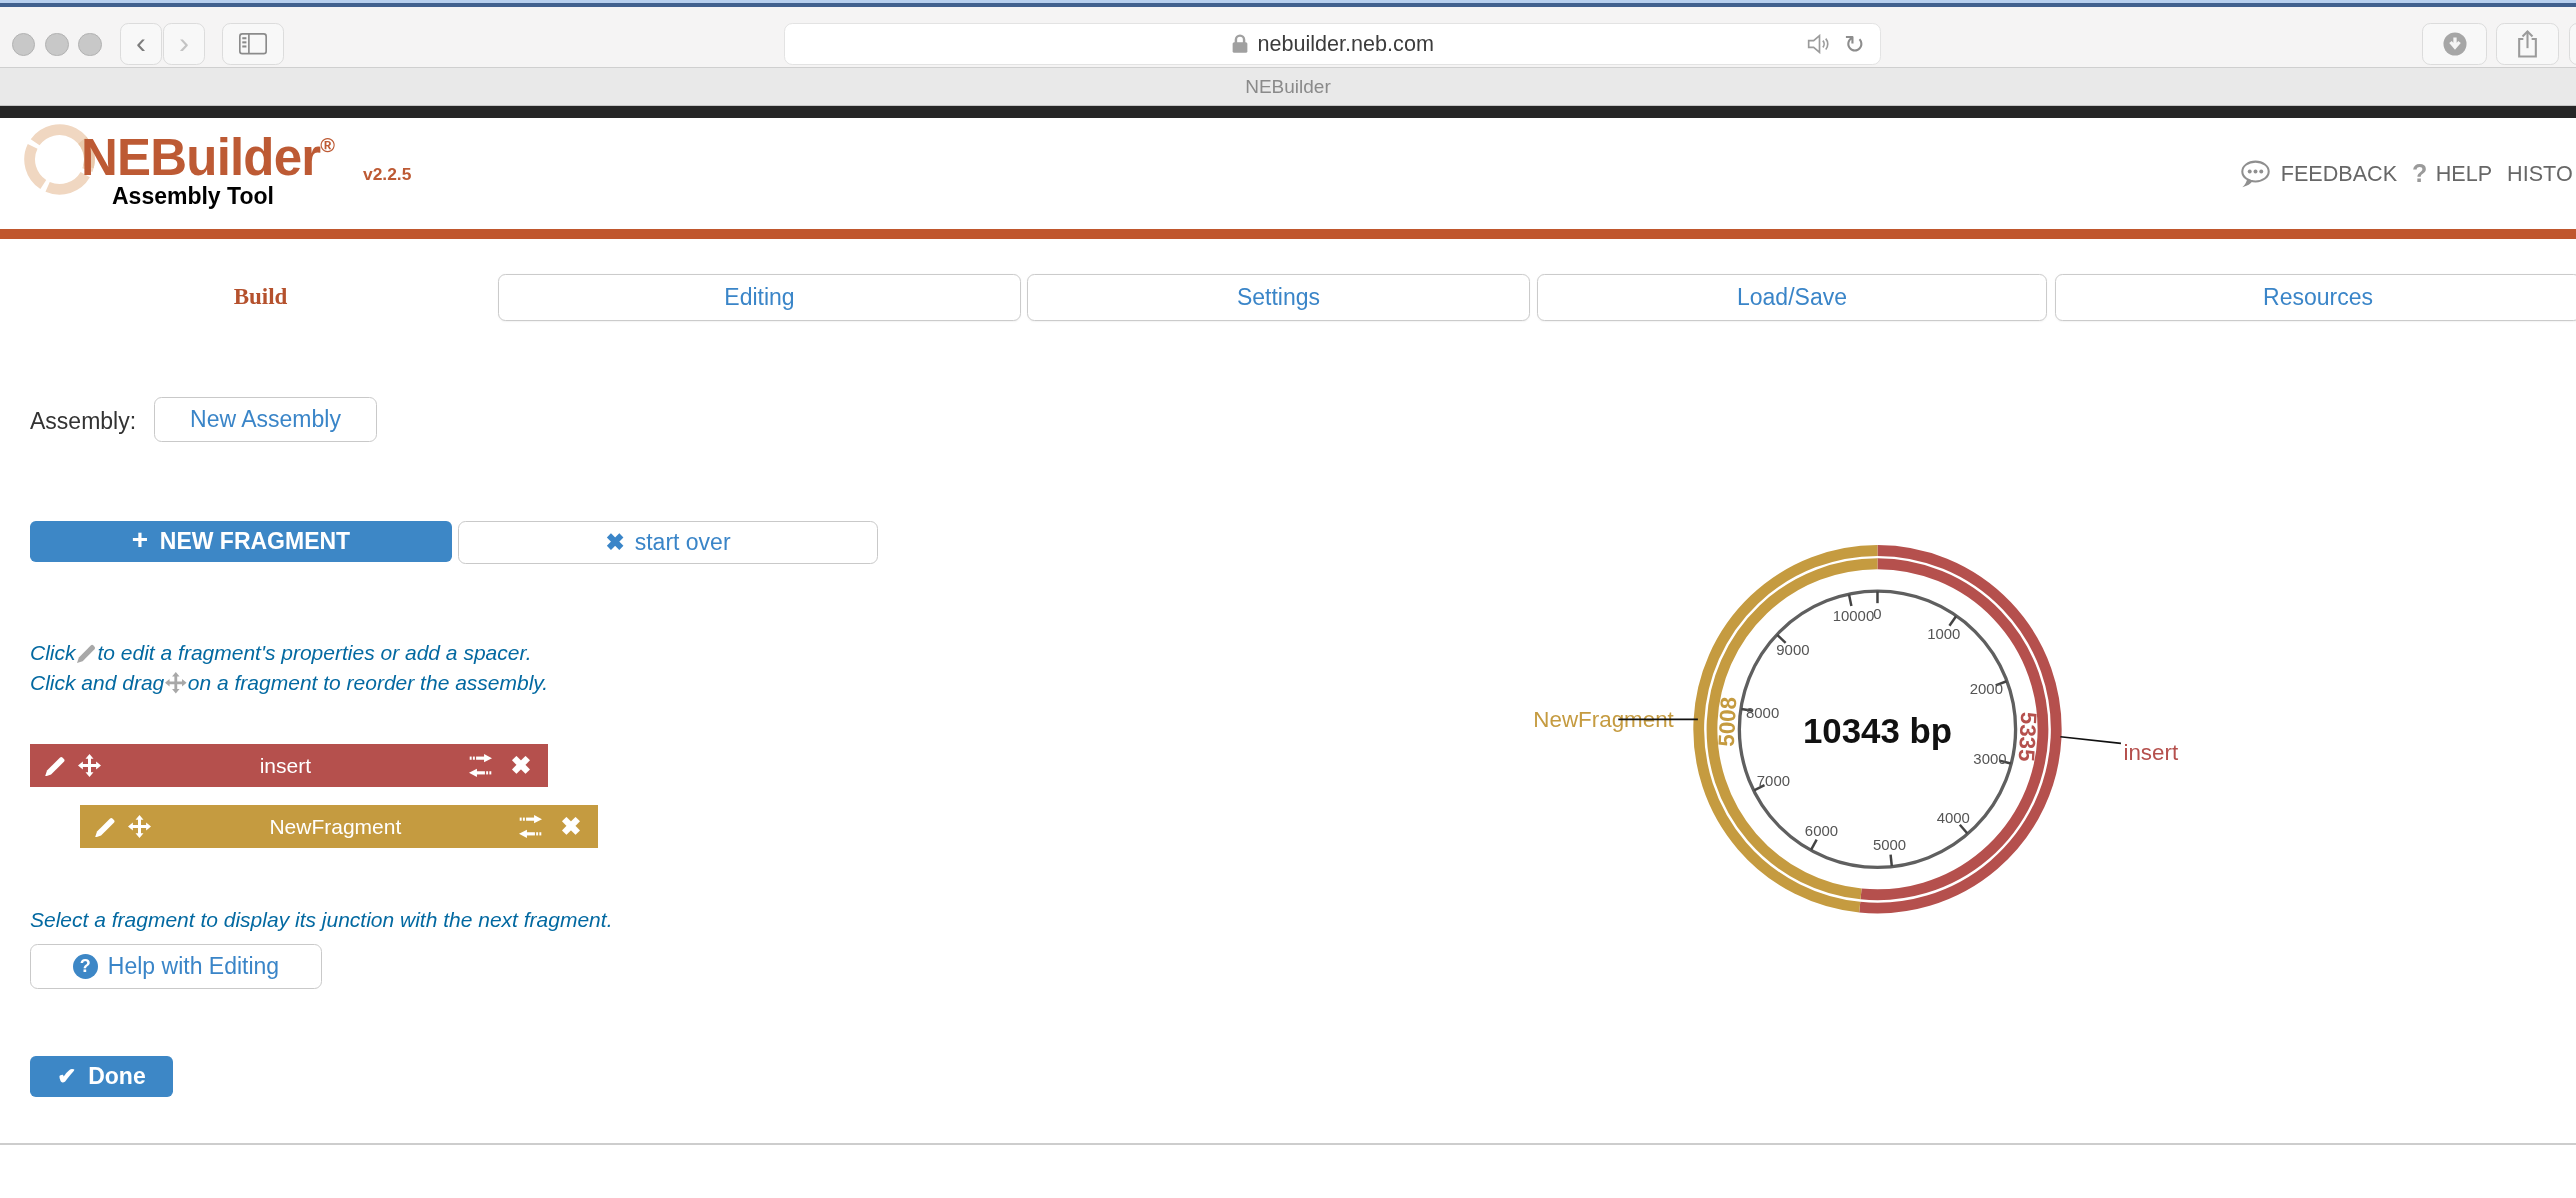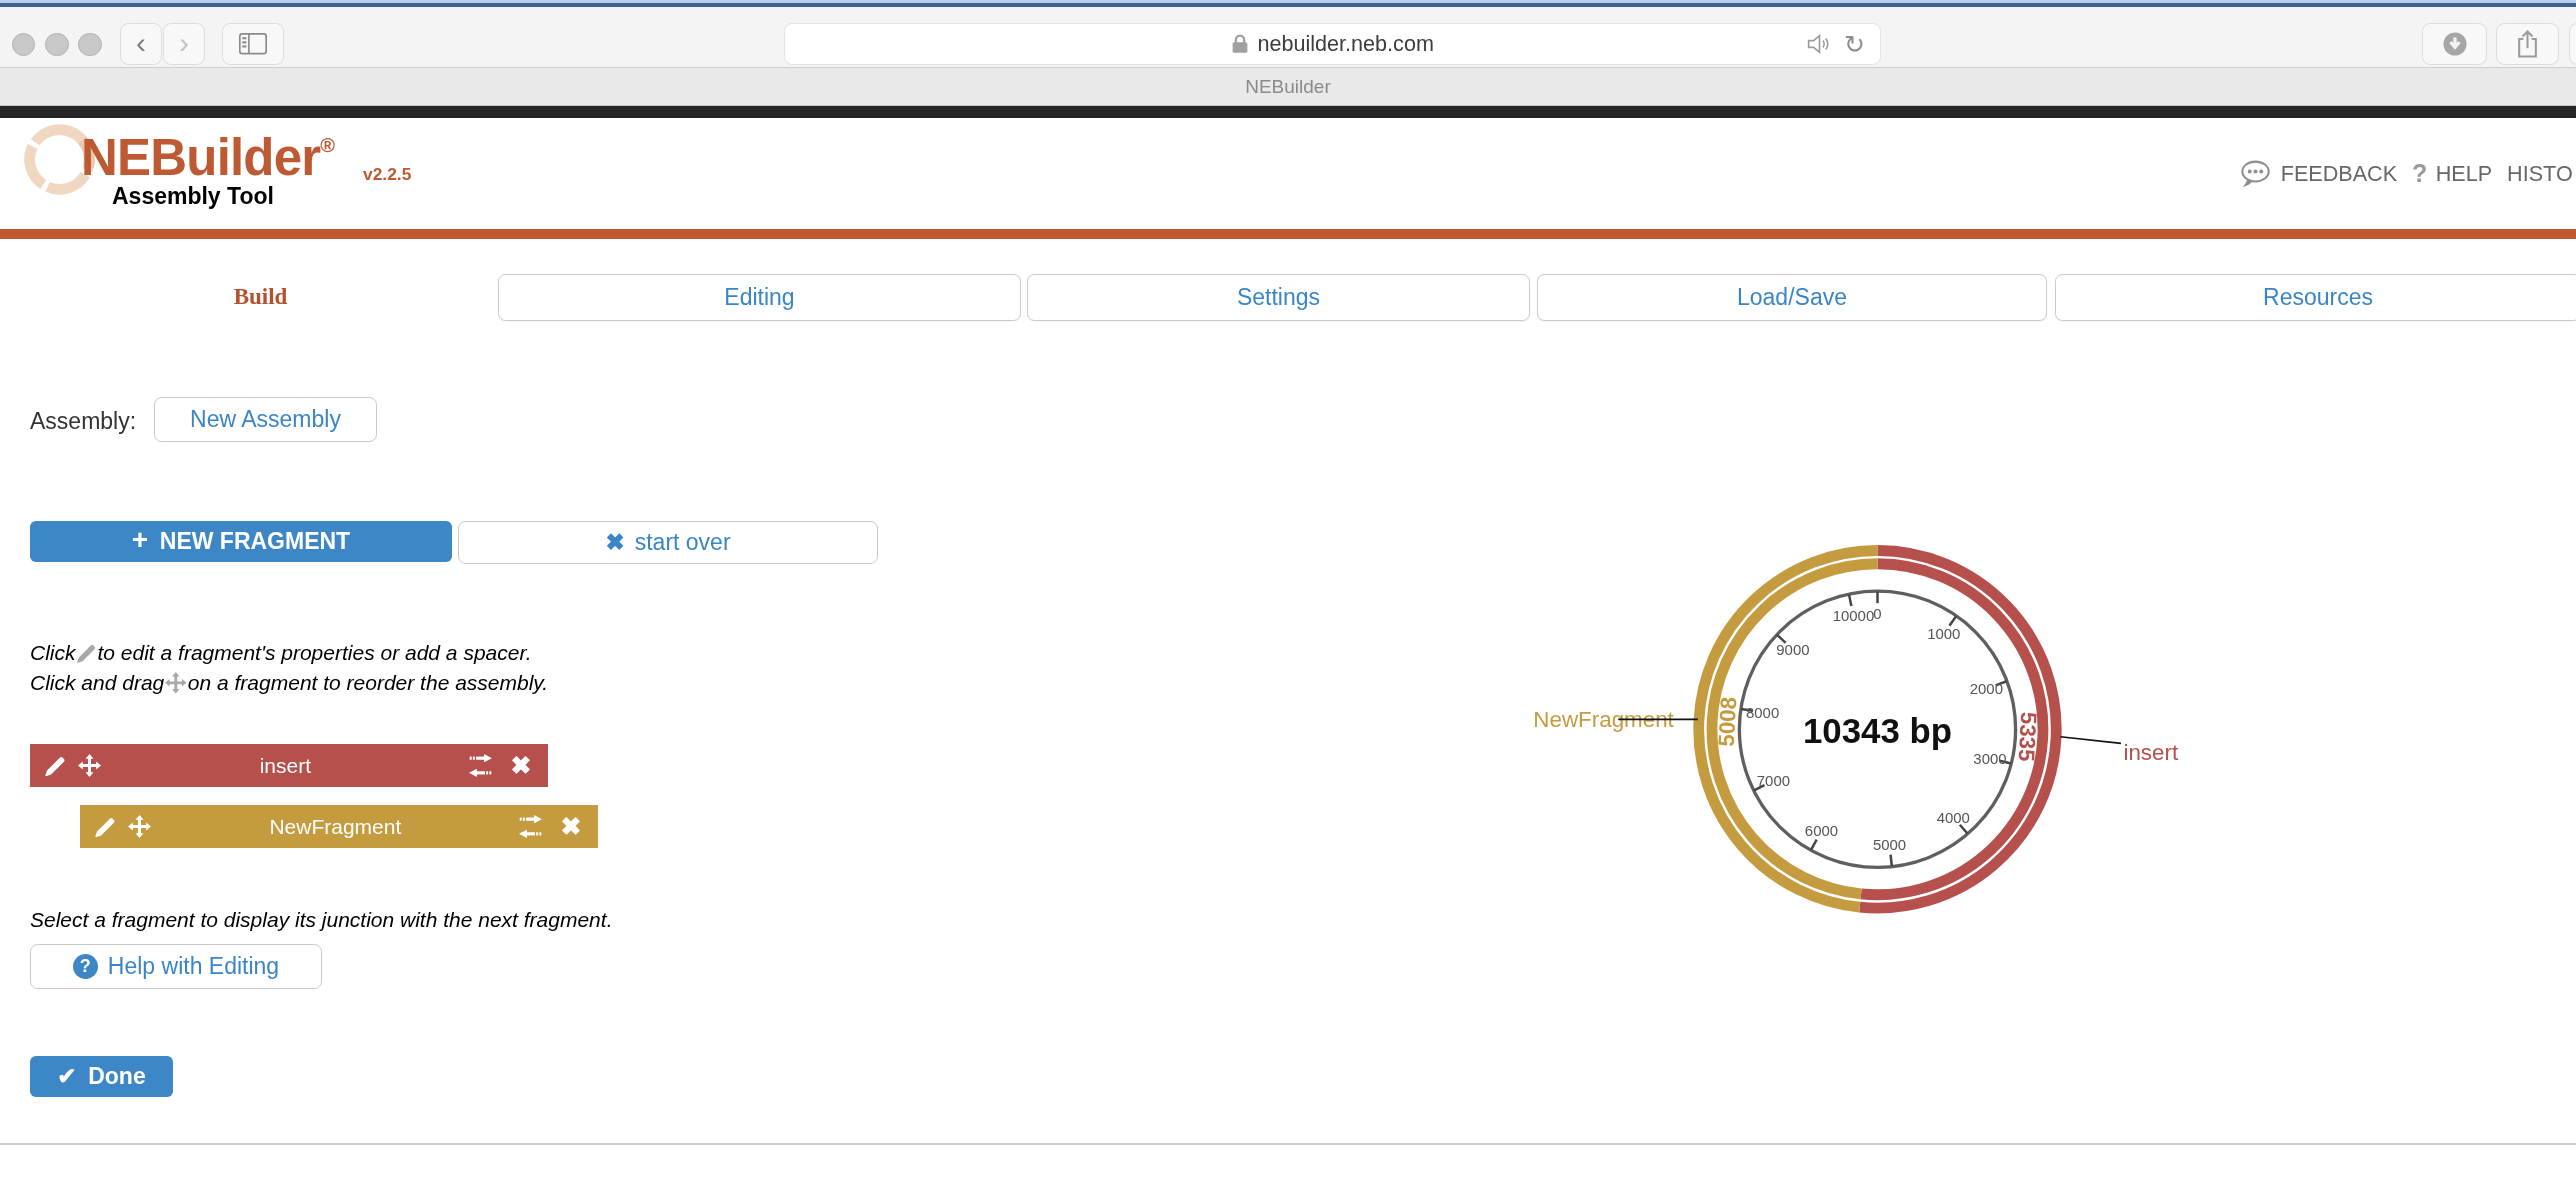--- a/index.html
+++ b/index.html
@@ -49,21 +49,21 @@
   
   .assembly-label{left:30px;top:408px;font-size:23px;color:#333;}
   .btn-outline{position:absolute;border:1.7px solid #c9c9c9;border-radius:7.5px;background:#fff;
                display:flex;align-items:center;justify-content:center;gap:10px;
                font-size:23px;color:#3a85c8;}
   .btn-blue{position:absolute;border-radius:5.8px;background:#3d87c6;display:flex;align-items:center;
             justify-content:center;gap:11.6px;color:#fff;font-size:23px;}
   .plus-glyph{font-weight:bold;font-size:28px;margin-top:-3.3px;}
   .x-glyph{font-weight:bold;font-size:23px;color:#3a85c8;}
   .check-glyph{font-size:23px;}
-  .instr{position:absolute;left:30px;font-size:21px;font-style:italic;color:#000000;
+  .instr{position:absolute;left:30px;font-size:21px;font-style:italic;color:#0369a1;
          display:flex;align-items:center;gap:1px;}
   .frag-bar{position:absolute;width:518px;height:43px;display:flex;align-items:center;color:#fff;}
   .frag-name{flex:1;text-align:center;font-size:21px;}
   .frag-icon{display:flex;align-items:center;justify-content:center;}
   .qcircle{width:25px;height:25px;border-radius:50%;background:#3d87c6;color:#fff;font-weight:bold;
            font-size:18px;display:flex;align-items:center;justify-content:center;font-style:normal;}
   .divider{left:0;top:1143px;width:2576px;height:1.7px;background:#cdcdcd;}
 
   
   .plasmid{left:1527px;top:515px;width:730px;height:465px;}

